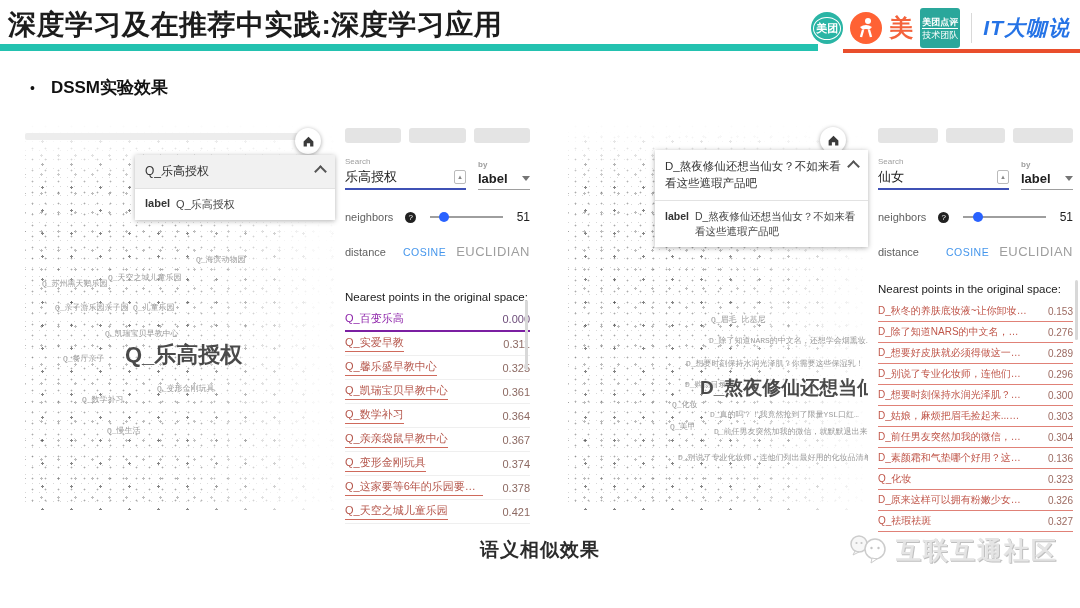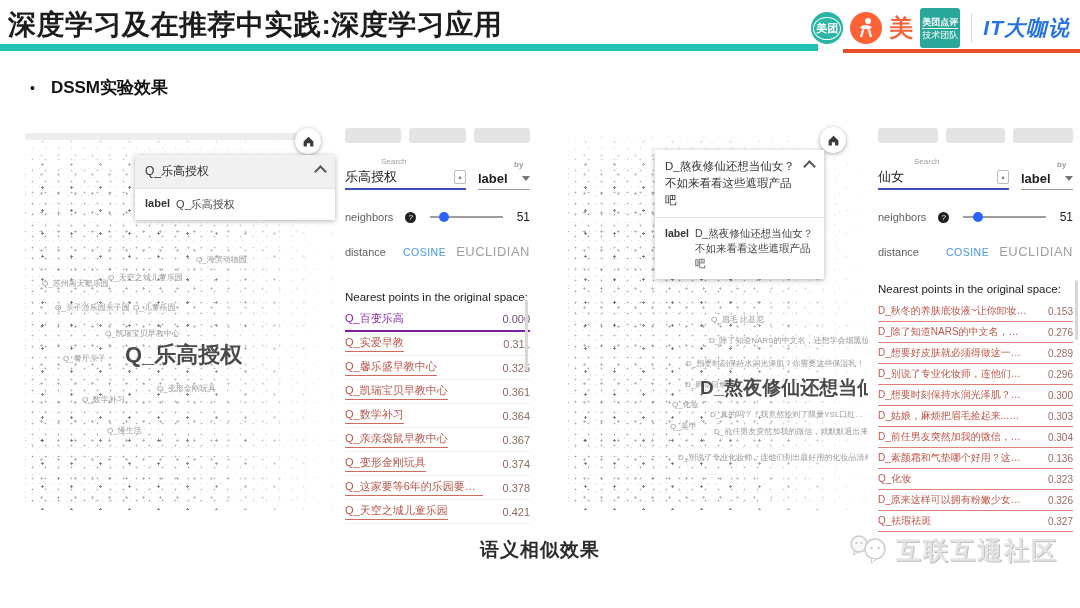--- a/index.html
+++ b/index.html
@@ -36,41 +36,41 @@
       linear-gradient(to bottom, rgba(255,255,255,.95) 2%, rgba(255,255,255,0) 16%),
       radial-gradient(circle, rgba(30,30,30,.55) 1px, transparent 1.4px),
       radial-gradient(circle, rgba(80,80,80,.38) 1px, transparent 1.3px),
       radial-gradient(circle, rgba(50,50,50,.42) .8px, transparent 1.1px),
       radial-gradient(circle, rgba(120,120,120,.30) .7px, transparent 1px);
     background-size:100% 100%,100% 100%,29px 23px,17px 19px,13px 11px,7px 9px;
     background-position:0 0,0 0,3px 5px,8px 2px,1px 7px,4px 3px;}
   .panel.left .scatter{width:310px;}
   .panel.right .scatter{width:300px;}
   .scatter-topbar{position:absolute;left:0;top:8px;width:285px;height:7px;background:#ededed;border-radius:2px;}
-  .slabel{position:absolute;font-size:8px;color:#9a9a9a;white-space:nowrap;text-shadow:0 0 2px #fff;}
+  .slabel{position:absolute;font-size:8px;color:#9a9a9a;white-space:nowrap;text-shadow:0 0 2px #fff;font-family:Liberation Mono, monospace;}
   .big-label{position:absolute;font-size:22px;font-weight:600;color:#4a4a4a;white-space:nowrap;text-shadow:0 0 3px #fff;}
   .panel.right .big-label{font-size:19px;}
   .home-btn{position:absolute;width:26px;height:26px;border-radius:50%;background:#fff;box-shadow:0 1px 4px rgba(0,0,0,.35);display:flex;align-items:center;justify-content:center;}
   
   .qcard{position:absolute;background:#fff;box-shadow:0 1px 5px rgba(0,0,0,.3);z-index:5;}
   .qcard .qtop{display:flex;align-items:flex-start;justify-content:space-between;padding:8px 10px;font-size:12px;color:#333;gap:6px;}
   .qcard.gray .qtop{background:#f1f1f1;}
   .chev-up{width:7px;height:7px;border-left:2px solid #555;border-top:2px solid #555;transform:rotate(45deg);margin-top:4px;flex:none;}
   .qdiv{height:1px;background:#e2e2e2;}
   .qitem{display:flex;gap:6px;padding:8px 10px;font-size:11px;color:#444;}
   .qitem b{font-weight:700;color:#333;flex:none;}
   
   .controls{position:absolute;top:0;}
   .panel.left .controls{left:320px;width:185px;}
   .panel.right .controls{left:310px;width:195px;}
   .tabs{display:flex;gap:8px;margin-top:3px;}
   .pill{height:15px;border-radius:3px;background:#e4e4e4;flex:1;}
   .fieldrow{display:flex;gap:12px;margin-top:14px;align-items:flex-end;}
   .sfield{flex:1;}
-  .flabel{font-size:8px;color:#9e9e9e;margin-bottom:2px;margin-left:36px;}
+  .flabel{font-size:8px;color:#9e9e9e;margin-bottom:2px;}
   .sinput{display:flex;align-items:center;justify-content:space-between;border-bottom:2px solid #3f51b5;padding-bottom:2px;}
   .sinput .val{font-size:13px;color:#212121;}
   .opt-ic{width:10px;height:12px;border:1px solid #bbb;border-radius:2px;display:flex;align-items:center;justify-content:center;font-size:7px;color:#888;}
   .byfield{width:52px;font-weight:bold;}
   .bysel{display:flex;align-items:center;justify-content:space-between;border-bottom:1px solid #9e9e9e;padding-bottom:3px;}
   .bysel .val{font-size:13px;color:#212121;}
   .caret-down{width:0;height:0;border-left:4px solid transparent;border-right:4px solid transparent;border-top:5px solid #757575;}
   .nrow{display:flex;align-items:center;gap:12px;margin-top:20px;}
   .nrow .nl{font-size:11px;color:#616161;}
   .help-ic{width:11px;height:11px;border-radius:50%;background:#212121;color:#fff;font-size:8px;display:flex;align-items:center;justify-content:center;}
@@ -254,21 +254,21 @@
     <span class="slabel" style="left:102px;top:296px;">Q_美甲</span>
     <span class="slabel" style="left:146px;top:301px;">D_前任男友突然加我的微信，就默默退出来了！</span>
     <span class="slabel" style="left:110px;top:327px;">D_别说了专业化妆师，连他们列出最好用的化妆品清单</span>
   </div>
   <div class="home-btn" style="left:252px;top:2px;">
     <svg width="13" height="13" viewBox="0 0 16 16">
         <path d="M2 8 L8 2 L14 8 L14 14 L10 14 L10 10 L6 10 L6 14 L2 14 Z" fill="#3a3a3a"></path>
       </svg>
   </div>
 
-  <div class="qcard" style="left:87px;top:25px;width:169px;">
+  <div class="qcard" style="left:87px;top:25px;width:213px;">
     <div class="qtop">
       <span style="font-size:11.5px;line-height:17px;">D_熬夜修仙还想当仙女？不如来看看这些遮瑕产品吧</span>
       <span class="chev-up"></span>
     </div>
     <div class="qdiv"></div>
     <div class="qitem" style="font-size:10.5px;line-height:15px;">
       <b>label</b>
       <span>D_熬夜修仙还想当仙女？不如来看看这些遮瑕产品吧</span>
     </div>
   </div>

